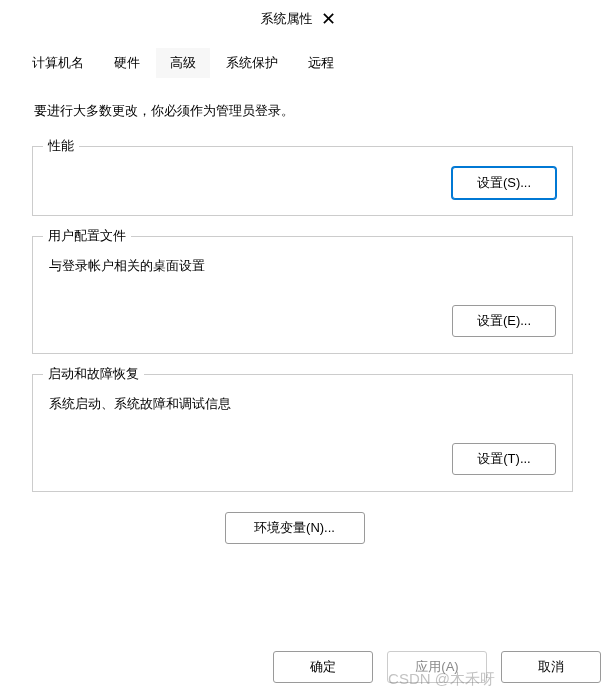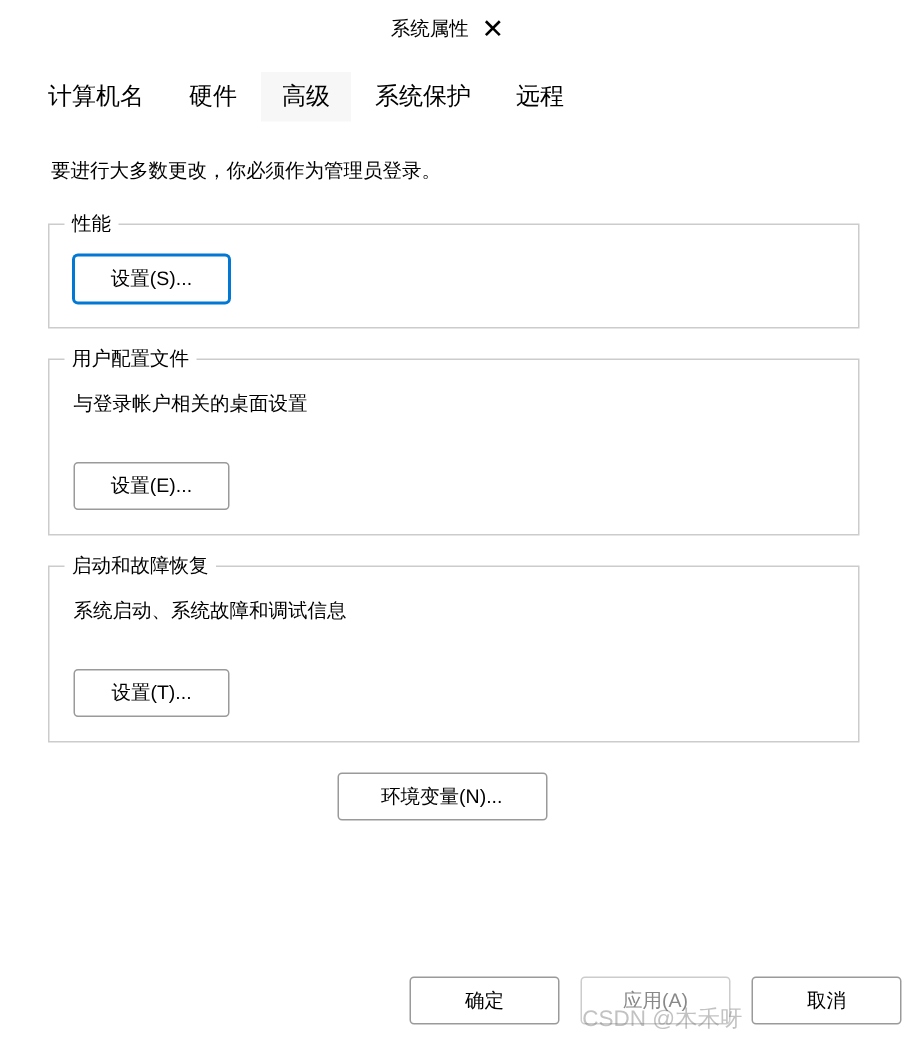--- a/index.html
+++ b/index.html
@@ -34,21 +34,21 @@
     .content {
       padding: 10px 16px 0 16px;
     }
     .tabs {
       display: flex;
       gap: 2px;
       padding-left: 2px;
     }
     .tab {
       padding: 6px 14px;
-      font-size: 16px;
+      font-size: 13px;
       cursor: pointer;
       background: #ffffff;
     }
     .tab.active {
       background: #f7f7f7;
       border: none;
     }
     .tab-body {
       padding: 24px 16px 8px 16px;
     }
@@ -70,20 +70,21 @@
       background: #ffffff;
       padding: 0 5px;
       font-size: 13px;
     }
     .group-desc {
       font-size: 13px;
       margin-bottom: 30px;
     }
     .group-btn-row {
       display: flex;
+      justify-content: flex-end;
     }
     .btn {
       min-width: 104px;
       padding: 6px 16px;
       font-size: 13px;
       background: #ffffff;
       border: 1px solid #9a9a9a;
       border-radius: 3px;
       cursor: pointer;
       text-align: center;

